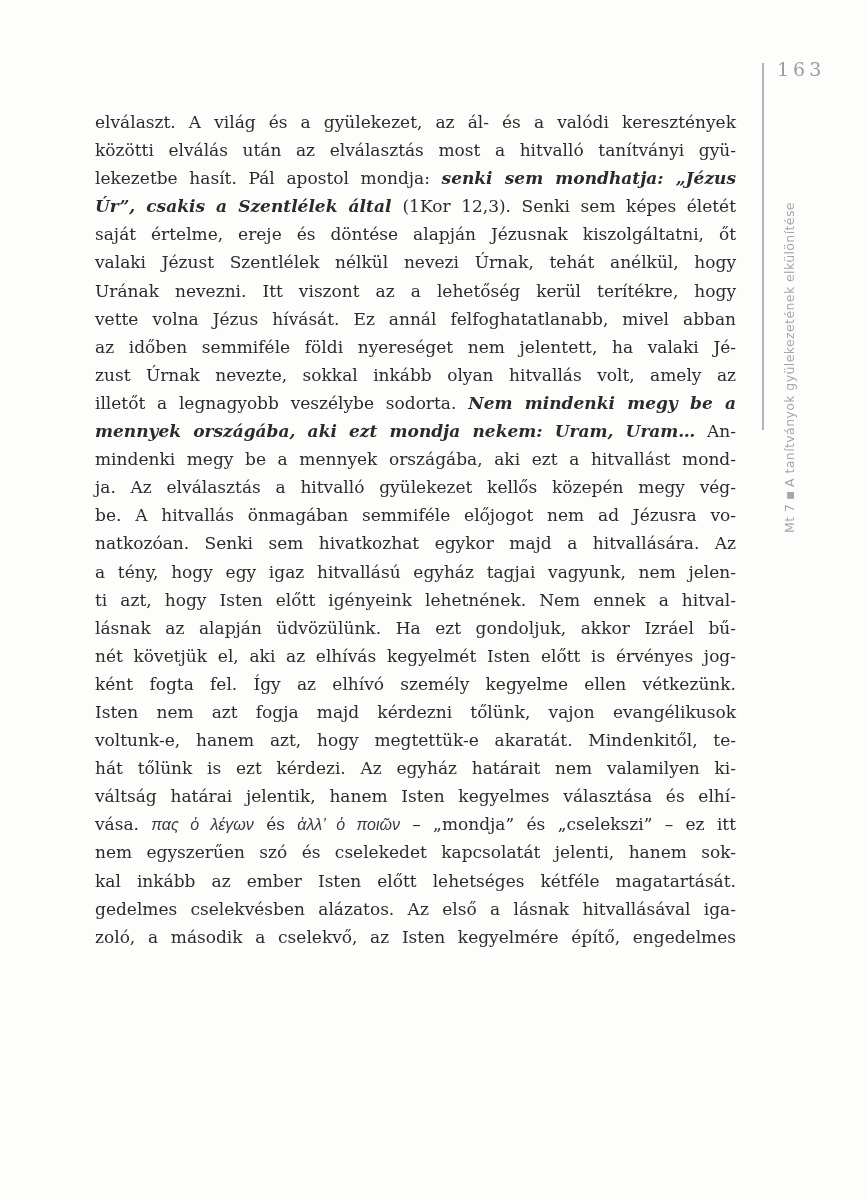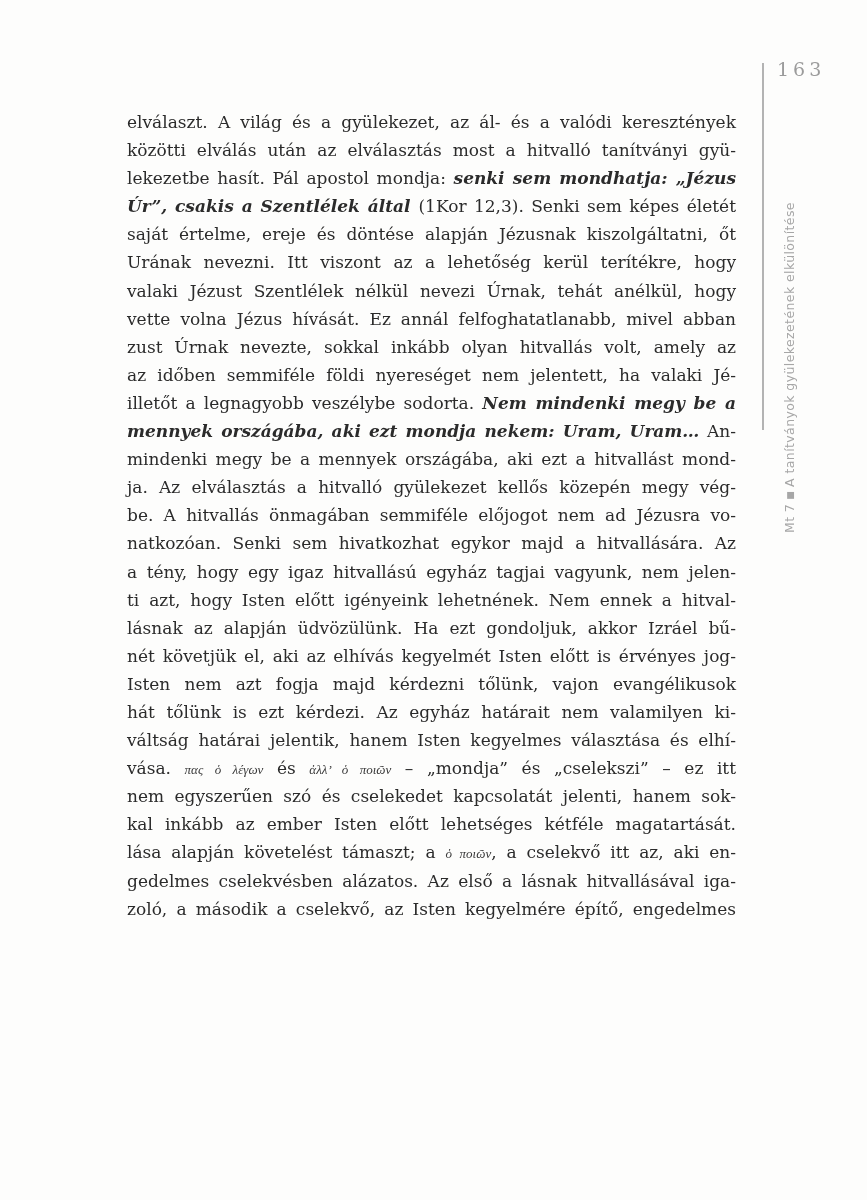--- a/index.html
+++ b/index.html
@@ -39,29 +39,28 @@
     width:641px;
     color:#2b2b2b;
     font-size:17px;
   }
   .line{
     height:28.1px;line-height:28.1px;
     text-align:justify;
     text-align-last:justify;
     text-justify:inter-word;
     white-space:nowrap;
-    margin-left:32px;
   }
   .line span{white-space:normal;}
   .r{font-style:normal;}
   .i{font-style:italic;font-weight:bold;}
   .g{
-    font-family:Liberation Serif, serif;
+    font-family:Liberation Sans, sans-serif;
     font-style:italic;
-    font-size:13px;
+    font-size:16px;
     color:#3a3a3a;
   }
 </style>
 </head>
 <body>
 
 <div class="page">
 
   <div class="pagenum">163</div>
 
@@ -70,39 +69,40 @@
   <div class="sidebar">
     <span>Mt 7</span><span class="sep">■</span><span>A tanítványok gyülekezetének elkülönítése</span>
   </div>
 
   <div class="body-text">
       <div class="line"><span class="r">elválaszt. A világ és a gyülekezet, az ál- és a valódi keresztények</span></div>
       <div class="line"><span class="r">közötti elválás után az elválasztás most a hitvalló tanítványi gyü-</span></div>
       <div class="line"><span class="r">lekezetbe hasít. Pál apostol mondja: </span><span class="i">senki sem mondhatja: „Jézus</span></div>
       <div class="line"><span class="i">Úr”, csakis a Szentlélek által </span><span class="r">(1Kor 12,3). Senki sem képes életét</span></div>
       <div class="line"><span class="r">saját értelme, ereje és döntése alapján Jézusnak kiszolgáltatni, őt</span></div>
+      <div class="line"><span class="r">valaki Jézust Szentlélek nélkül nevezi Úrnak, tehát anélkül, hogy</span></div>
       <div class="line"><span class="r">Urának nevezni. Itt viszont az a lehetőség kerül terítékre, hogy</span></div>
-      <div class="line"><span class="r">valaki Jézust Szentlélek nélkül nevezi Úrnak, tehát anélkül, hogy</span></div>
       <div class="line"><span class="r">vette volna Jézus hívását. Ez annál felfoghatatlanabb, mivel abban</span></div>
+      <div class="line"><span class="r">az időben semmiféle földi nyereséget nem jelentett, ha valaki Jé-</span></div>
       <div class="line"><span class="r">zust Úrnak nevezte, sokkal inkább olyan hitvallás volt, amely az</span></div>
-      <div class="line"><span class="r">az időben semmiféle földi nyereséget nem jelentett, ha valaki Jé-</span></div>
       <div class="line"><span class="r">illetőt a legnagyobb veszélybe sodorta. </span><span class="i">Nem mindenki megy be a</span></div>
       <div class="line"><span class="i">mennyek országába, aki ezt mondja nekem: Uram, Uram…</span><span class="r"> An-</span></div>
       <div class="line"><span class="r">mindenki megy be a mennyek országába, aki ezt a hitvallást mond-</span></div>
       <div class="line"><span class="r">ja. Az elválasztás a hitvalló gyülekezet kellős közepén megy vég-</span></div>
       <div class="line"><span class="r">be. A hitvallás önmagában semmiféle előjogot nem ad Jézusra vo-</span></div>
       <div class="line"><span class="r">natkozóan. Senki sem hivatkozhat egykor majd a hitvallására. Az</span></div>
       <div class="line"><span class="r">a tény, hogy egy igaz hitvallású egyház tagjai vagyunk, nem jelen-</span></div>
       <div class="line"><span class="r">ti azt, hogy Isten előtt igényeink lehetnének. Nem ennek a hitval-</span></div>
       <div class="line"><span class="r">lásnak az alapján üdvözülünk. Ha ezt gondoljuk, akkor Izráel bű-</span></div>
       <div class="line"><span class="r">nét követjük el, aki az elhívás kegyelmét Isten előtt is érvényes jog-</span></div>
+      <div class="line"><span class="r">ként fogta fel. Így az elhívó személy kegyelme ellen vétkezünk.</span></div>
       <div class="line"><span class="r">Isten nem azt fogja majd kérdezni tőlünk, vajon evangélikusok</span></div>
+      <div class="line"><span class="r">voltunk-e, hanem azt, hogy megtettük-e akaratát. Mindenkitől, te-</span></div>
       <div class="line"><span class="r">hát tőlünk is ezt kérdezi. Az egyház határait nem valamilyen ki-</span></div>
       <div class="line"><span class="r">váltság határai jelentik, hanem Isten kegyelmes választása és elhí-</span></div>
       <div class="line"><span class="r">vása. </span><span class="g">πας ὁ λέγων</span><span class="r"> és </span><span class="g">ἀλλ’ ὁ ποιῶν</span><span class="r"> – „mondja” és „cselekszi” – ez itt</span></div>
       <div class="line"><span class="r">nem egyszerűen szó és cselekedet kapcsolatát jelenti, hanem sok-</span></div>
       <div class="line"><span class="r">kal inkább az ember Isten előtt lehetséges kétféle magatartását.</span></div>
-      <div class="line"><span class="r">lása alapján követelést támaszt; a </span><span class="g">ὁ ποιῶν</span><span class="r">, a cselekvő itt az, aki en-</span></div>
       <div class="line"><span class="r">gedelmes cselekvésben alázatos. Az első a lásnak hitvallásával iga-</span></div>
       <div class="line"><span class="r">zoló, a második a cselekvő, az Isten kegyelmére építő, engedelmes</span></div>
     </div>
 
 </div>
 
 </body></html>

